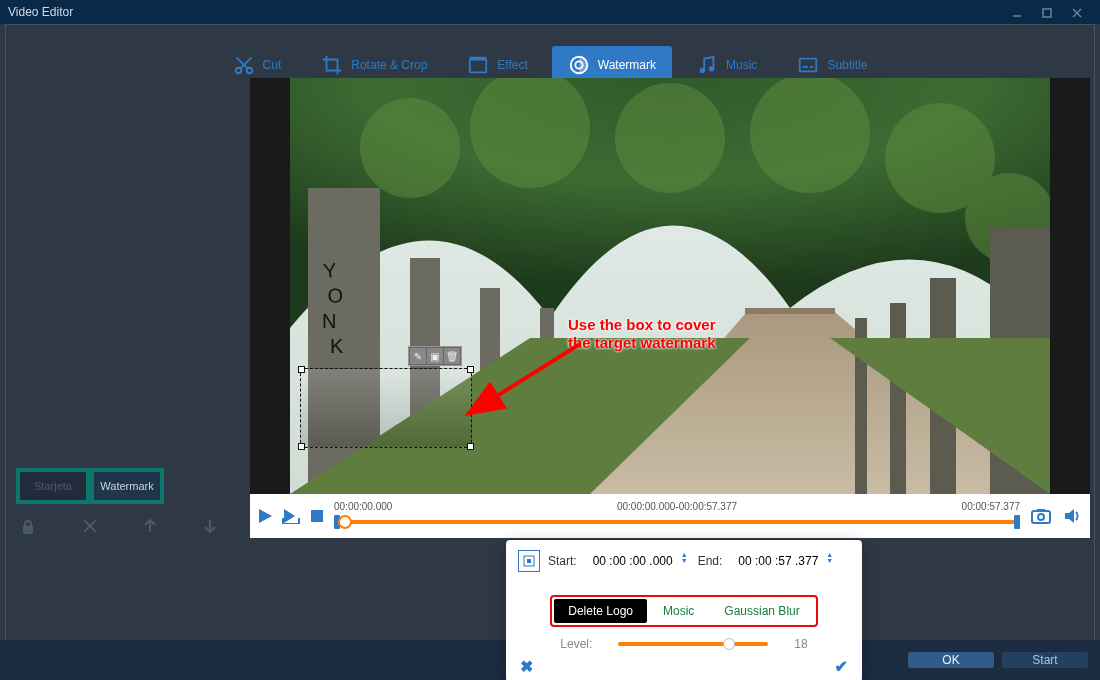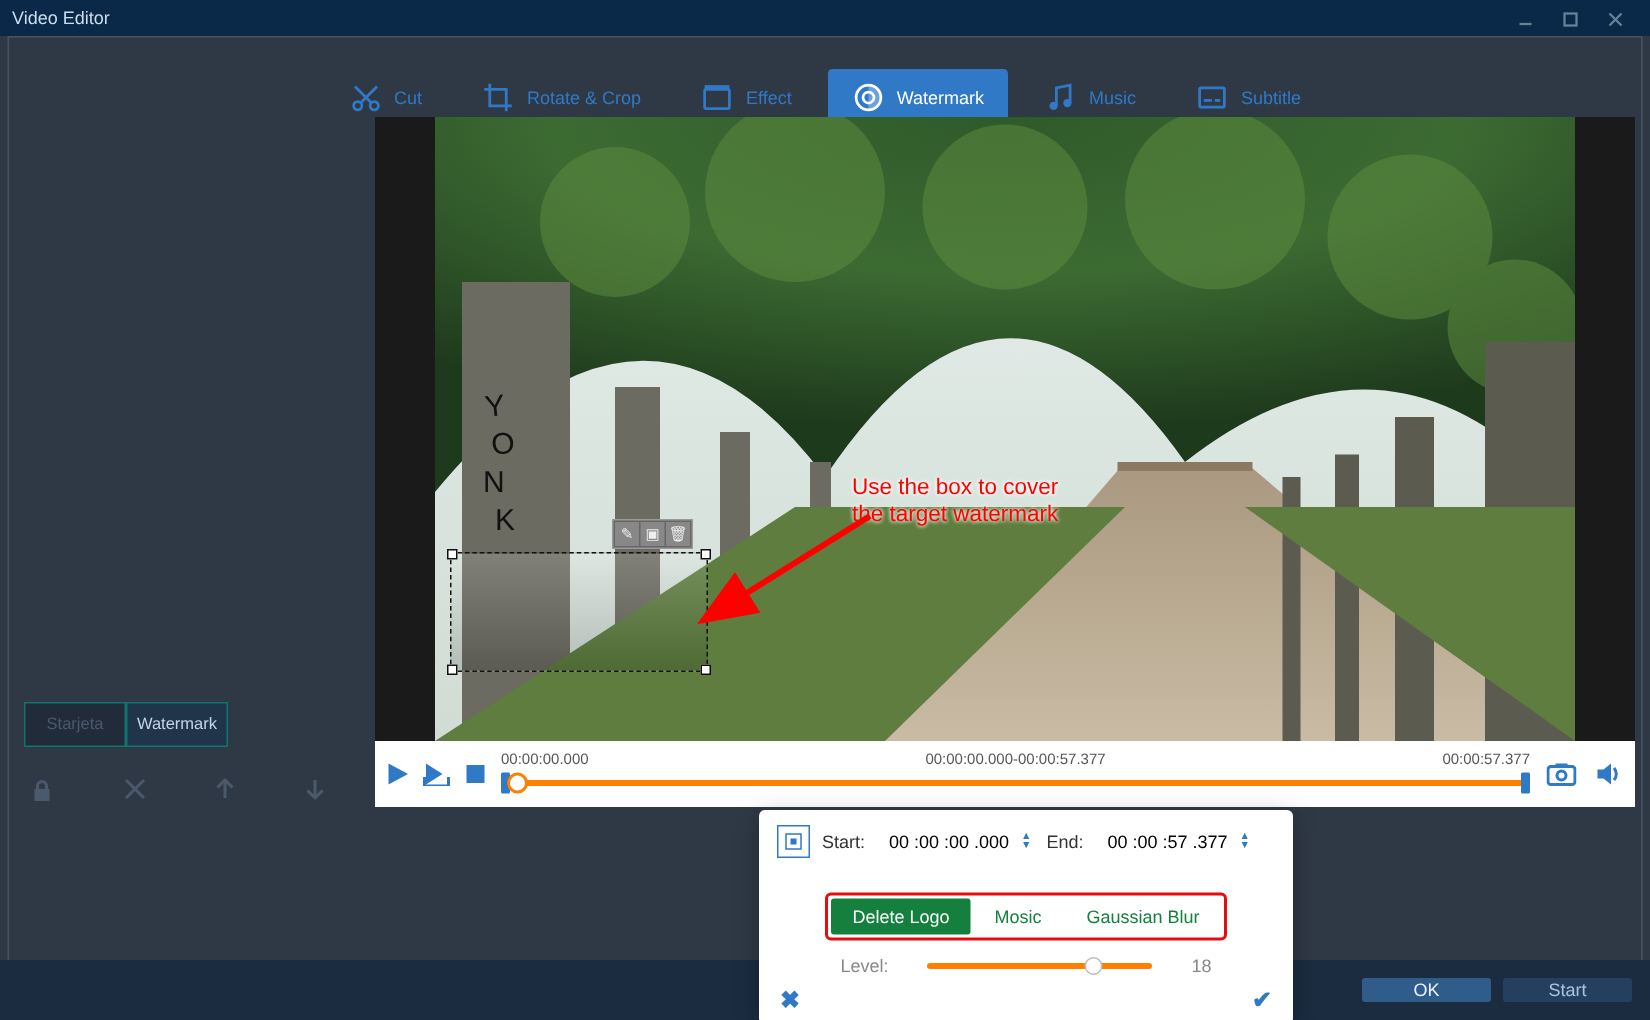--- a/index.html
+++ b/index.html
@@ -24,50 +24,50 @@
   .wm-box{position:absolute;left:10px;top:290px;width:170px;height:78px;border:1px dashed #111;background:linear-gradient(180deg,rgba(255,255,255,.15),rgba(0,0,0,.15));}
   .wm-box::before,.wm-box::after{content:"";position:absolute;width:5px;height:5px;background:#fff;border:1px solid #111}
   .wm-box::before{top:-3px;left:-3px}
   .wm-box::after{bottom:-3px;right:-3px}
   .wm-handles{position:absolute;inset:0}
   .wm-handles span{position:absolute;width:5px;height:5px;background:#fff;border:1px solid #111}
   .wm-handles .tr{top:-3px;right:-3px}.wm-handles .bl{bottom:-3px;left:-3px}
   .wm-toolbar{position:absolute;left:118px;top:268px;display:flex;gap:1px;background:#666;padding:1px;border:1px solid #999}
   .wm-toolbar div{width:16px;height:16px;background:#888;display:flex;align-items:center;justify-content:center;color:#eee;font-size:10px}
   
-  .anno{position:absolute;left:278px;top:238px;color:#ff0000;font-size:15px;font-weight:400;line-height:1.2;text-shadow:0 0 3px #fff,0 0 3px #fff}
+  .anno{position:absolute;left:278px;top:238px;color:#ff0000;font-size:15px;font-weight:700;line-height:1.2;text-shadow:0 0 3px #fff,0 0 3px #fff}
   .arrow{position:absolute;left:170px;top:258px;pointer-events:none}
   
   .playbar{position:absolute;top:494px;left:250px;width:840px;height:44px;background:#fff;display:flex;align-items:center;z-index:5}
   .pbtn{width:22px;height:22px;margin-left:4px;display:flex;align-items:center;justify-content:center}
   .pbtn svg{display:block}
   .tl{position:relative;flex:1;height:30px;margin:0 6px}
   .tl-line{position:absolute;left:0;right:0;top:19px;height:4px;background:#ff7f00;border-radius:2px}
   .tl-mark{position:absolute;top:14px;width:6px;height:14px;background:#2f79c6;border-radius:1px}
   .tl-mark.left{left:0}.tl-mark.right{right:0}
   .tl-knob{position:absolute;top:14px;left:4px;width:10px;height:10px;border:2px solid #ff7f00;background:#fff;border-radius:50%}
   .tl-lbl{position:absolute;top:0;font-size:10px;color:#555}
   .tl-lbl.l{left:0}.tl-lbl.c{left:50%;transform:translateX(-50%)}.tl-lbl.r{right:0}
   .rtools{display:flex;align-items:center;gap:6px;margin-right:6px}
   
   .midrow{position:absolute;left:18px;top:518px;color:#4a5260;font-size:11px;z-index:2}
   .segbtns{position:absolute;left:16px;top:468px;display:flex;gap:0;z-index:4}
-  .segbtns div{width:66px;height:28px;display:flex;align-items:center;justify-content:center;font-size:11px;color:#4a5a6c;background:rgba(30,40,55,.8);border:1px solid #0f766e}
+  .segbtns div{width:66px;height:28px;display:flex;align-items:center;justify-content:center;font-size:11px;color:#4a5a6c;background:rgba(30,40,55,.8);border:4px solid #0f766e}
   .segbtns div.on{background:#21354a;color:#c2d4ea}
   
   .popover{position:absolute;left:506px;top:540px;width:332px;background:#fff;border-radius:4px;box-shadow:0 4px 16px rgba(0,0,0,.3);padding:10px 12px 6px;z-index:10}
   .row1{display:flex;align-items:center;gap:8px;margin-bottom:23px;font-size:12px;color:#333}
   .sqicon{width:20px;height:20px;border:1px solid #2f79c6;display:flex;align-items:center;justify-content:center;color:#2f79c6}
-  .spin{display:flex;align-items:center}
+  .spin{display:flex;}
   .spin input{width:96px;height:18px;border:none;font-size:12px;text-align:center;padding:0}
   .spin .arrows{display:flex;flex-direction:column;margin-right:2px}
   .spin .arrows span{font-size:7px;line-height:6px;color:#2f79c6;cursor:pointer}
   .modes{display:flex;gap:2px;border:2px solid #e80b0b;border-radius:4px;padding:2px;width:fit-content;margin:0 auto 10px}
   .modes div{padding:5px 14px;border-radius:2px;font-size:12px;color:#15803d;cursor:pointer}
-  .modes div.on{background:#15803d;color:#fff}
+  .modes div.on{background:#000000;color:#fff}
   .levelrow{display:flex;align-items:center;justify-content:center;gap:26px;color:#888;font-size:12px;margin-bottom:6px}
   .slide{position:relative;width:150px;height:4px;background:#ff7f00;border-radius:2px}
   .slide span{position:absolute;top:-4px;left:70%;width:10px;height:10px;background:#fff;border:1px solid #bbb;border-radius:50%}
   .poprow{display:flex;justify-content:space-between;padding:0 2px}
   .xmark{color:#2f79c6;font-weight:bold;font-size:16px}
   
   .footer{position:absolute;left:0;right:0;bottom:0;height:40px;background:#1b2c41;display:flex;align-items:center;justify-content:flex-end;gap:8px;padding:0 12px;z-index:3}
   .fbtn{min-width:86px;height:16px;display:flex;align-items:center;justify-content:center;background:#24405e;color:#a8c4e0;border-radius:2px;font-size:12px}
   .fbtn.primary{background:#2f5c88;color:#eaf3ff}
   

